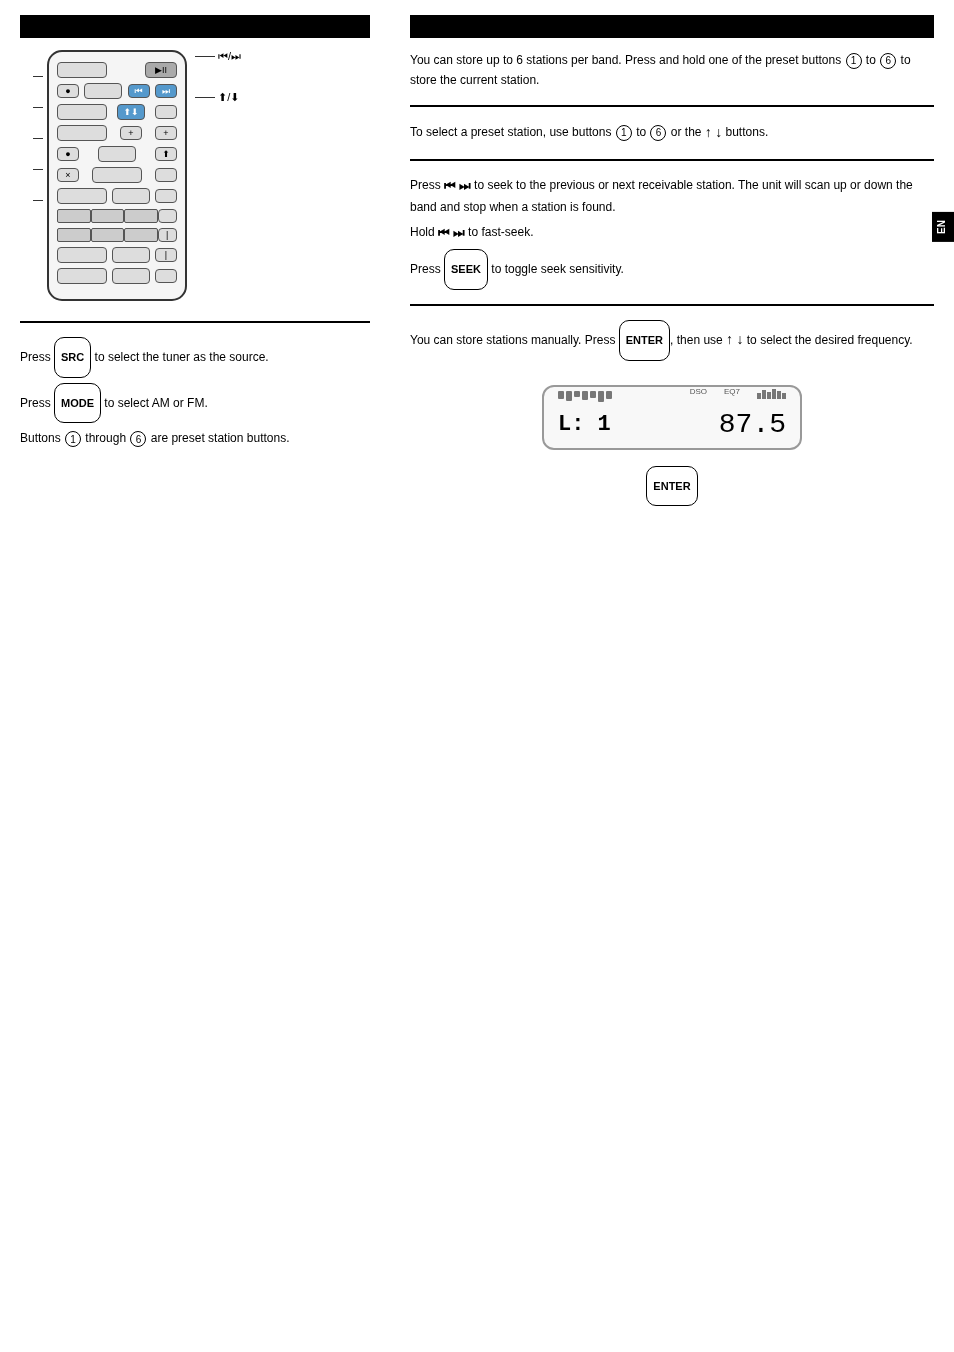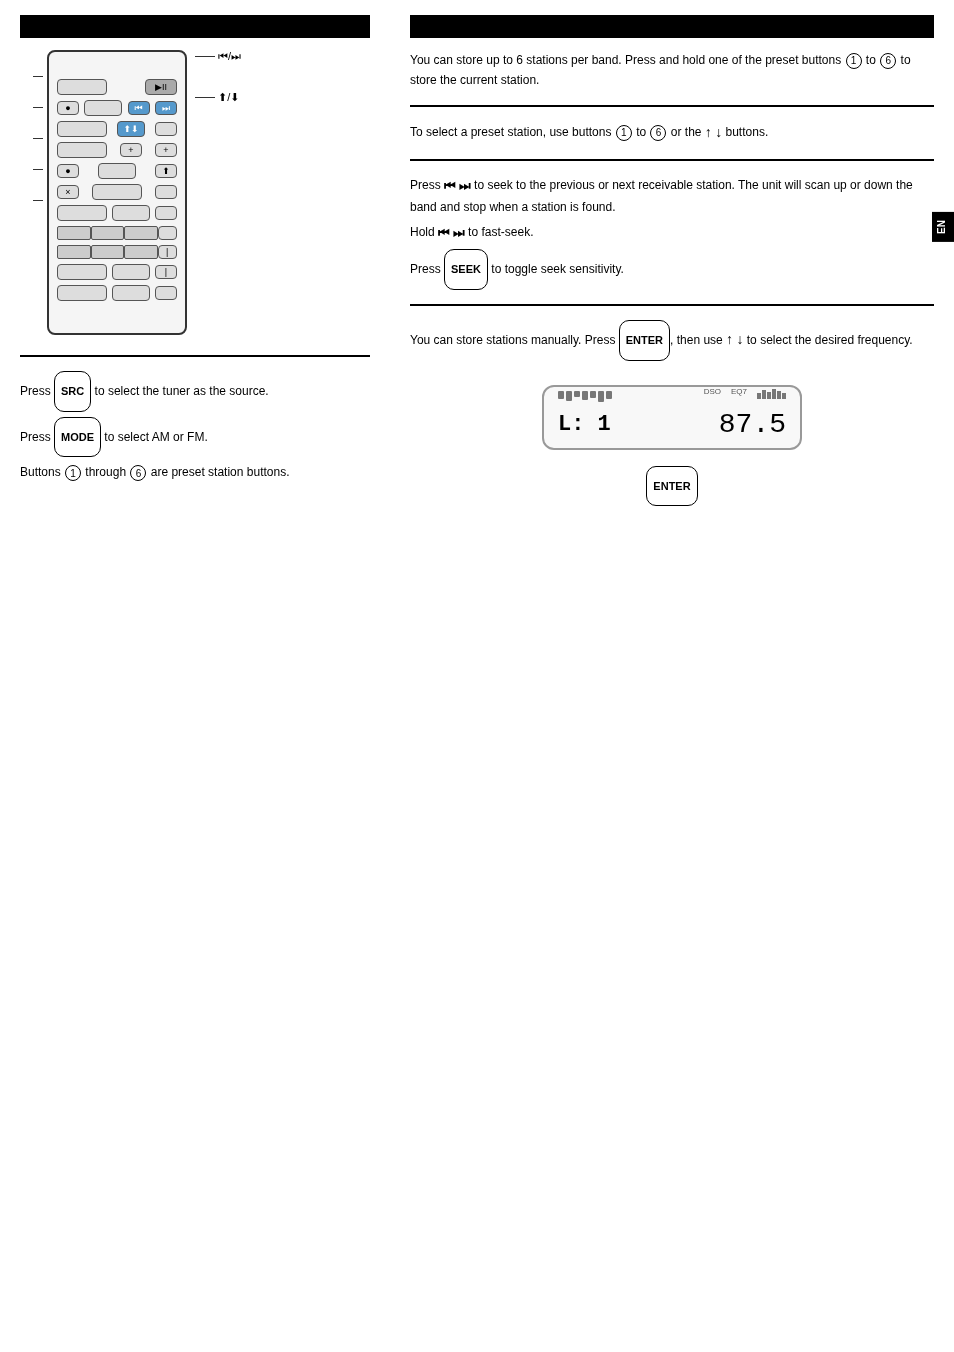--- a/index.html
+++ b/index.html
@@ -64,23 +64,23 @@
     
     .remote-container {
       display: flex;
       align-items: flex-start;
       margin: 10px 0 20px 10px;
       position: relative;
     }
 
     .remote-body {
       border: 2px solid #333;
-      border-radius: 8px;
+      border-radius: 15px;
       width: 140px;
-      padding: 27px 8px;
+      padding: 10px 8px;
       background: #f5f5f5;
       position: relative;
     }
 
     .remote-row {
       display: flex;
       justify-content: space-between;
       align-items: center;
       margin-bottom: 5px;
     }
@@ -217,21 +217,21 @@
     .display-right {
       display: flex;
       flex-direction: column;
       align-items: flex-end;
     }
 
     .display-dso {
       font-size: 8px;
       color: #555;
       display: flex;
-      gap: 10px;
+      gap: 17px;
       margin-bottom: 2px;
     }
 
     .dso-bars {
       display: flex;
       gap: 1px;
       align-items: flex-end;
     }
 
     .dso-bar {

